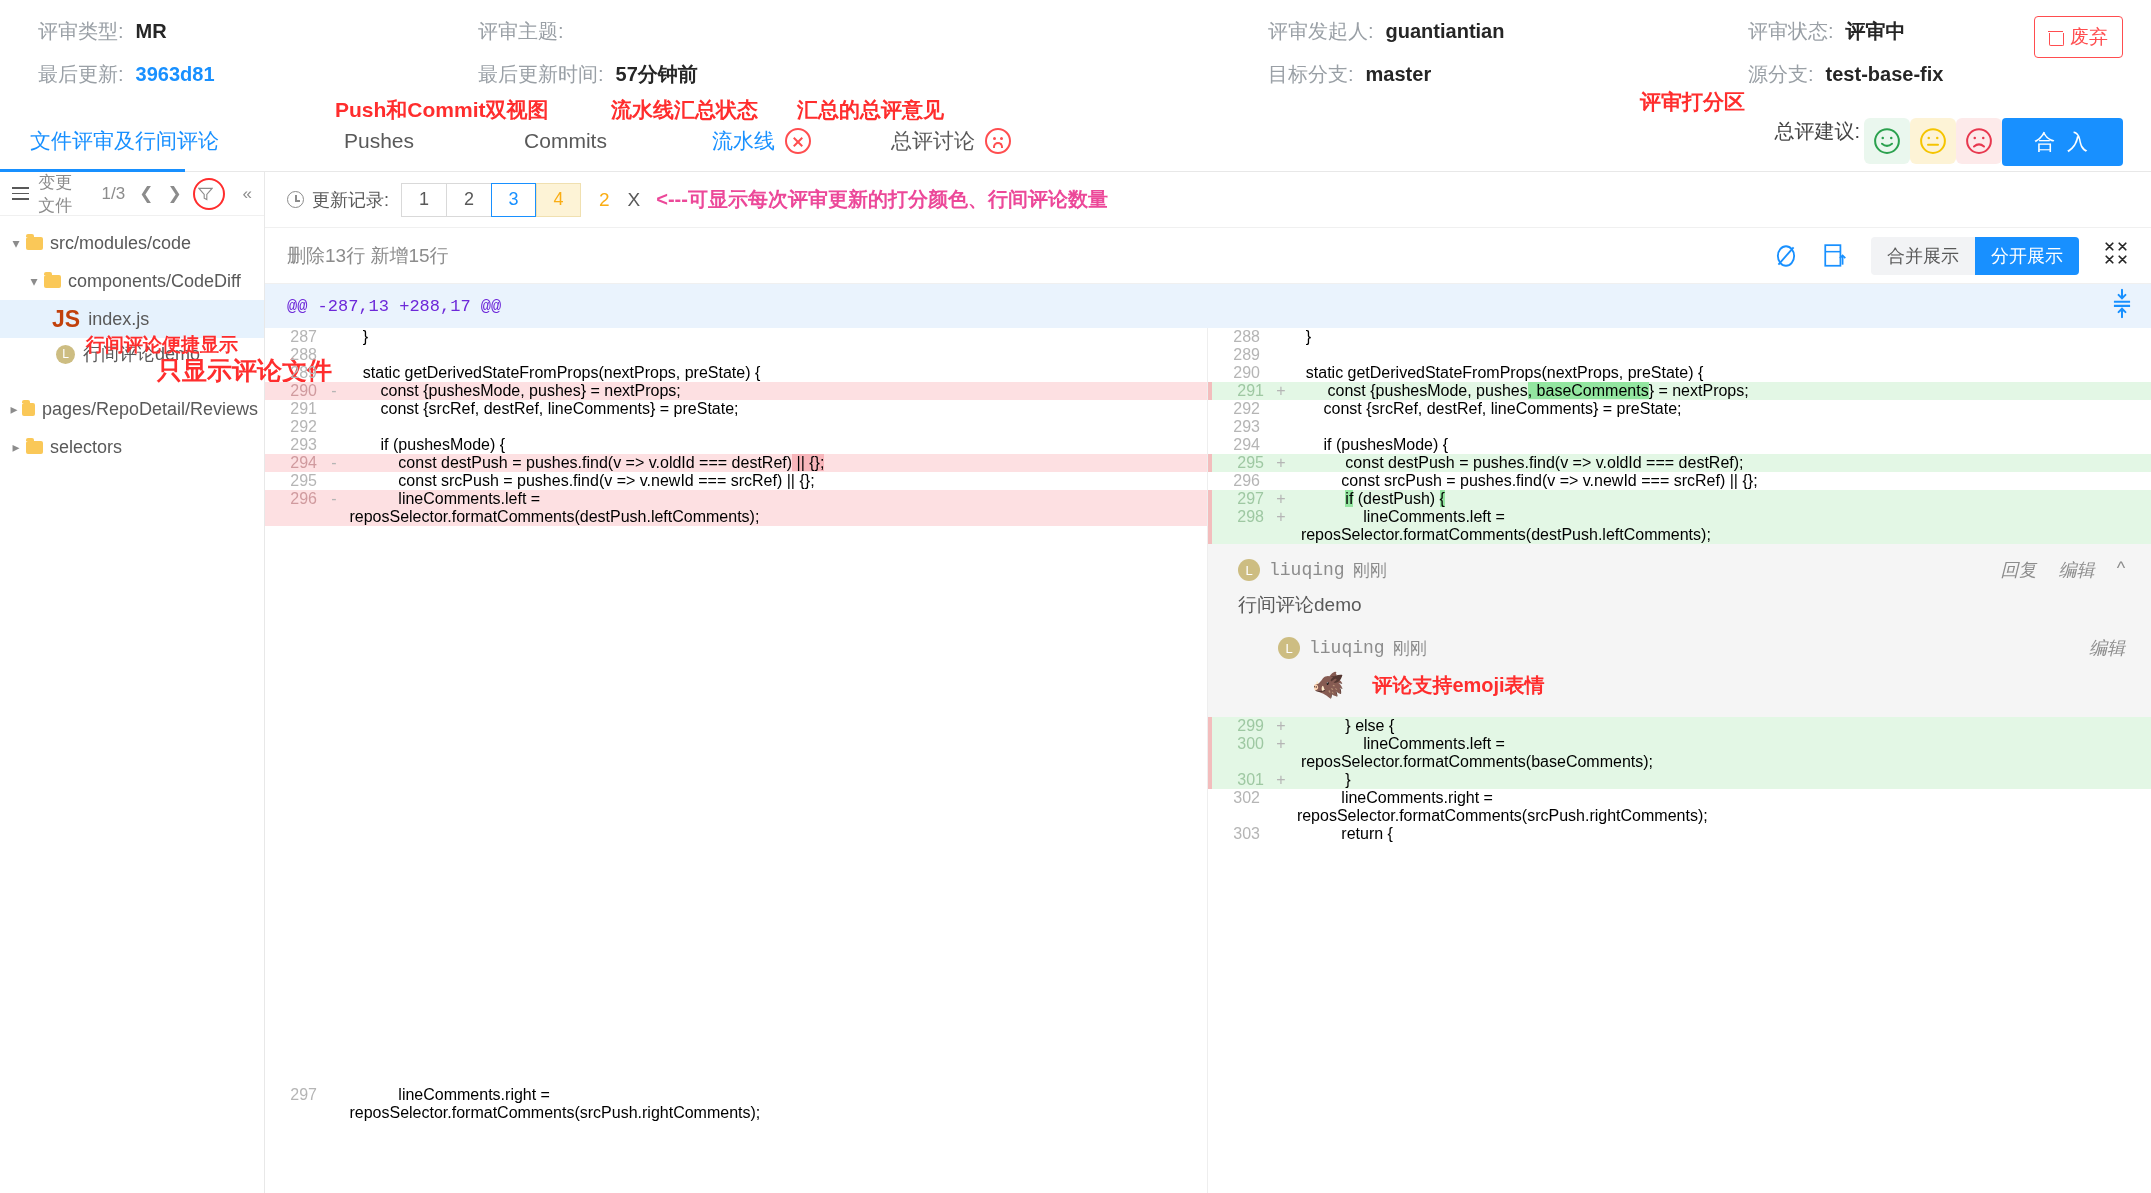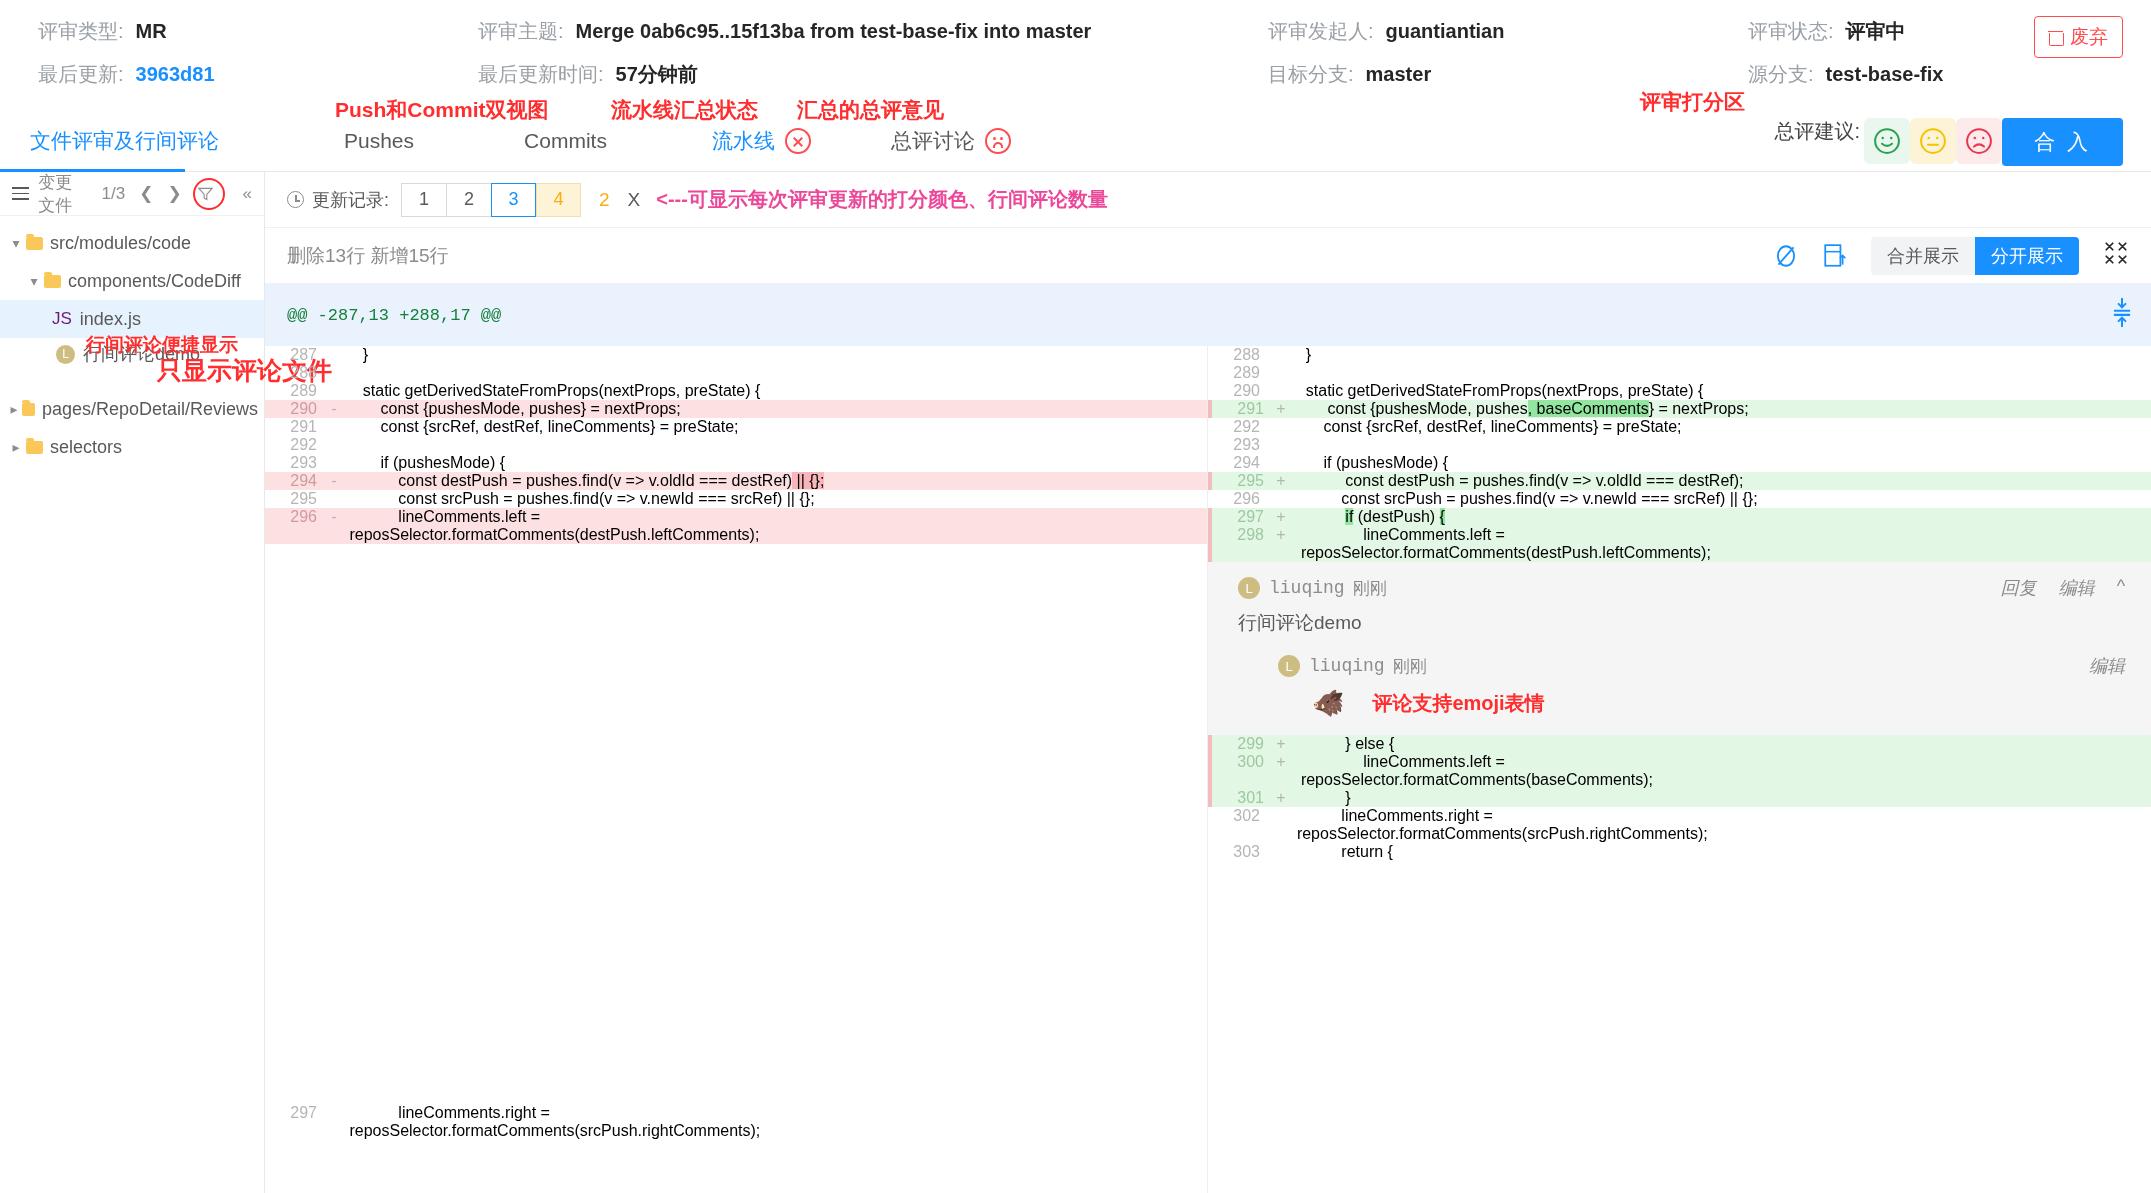--- a/index.html
+++ b/index.html
@@ -92,21 +92,21 @@
   .filter-ring { position:absolute; left:-3px; top:-3px; width:32px; height:32px; border:2.5px solid #ff2d2d; border-radius:50%; }
   .funnel { width:15px; height:14px; }
   .chev { font-size:17px; color:#8c8c8c; }
 
   .tree { padding-top:8px; font-size:18px; color:#595959; }
   .tree-row { display:flex; align-items:center; height:38px; padding-right:6px; cursor:pointer; white-space:nowrap; }
   .tree-row.sel { background:#e6f2fd; }
   .caret { color:#8c8c8c; font-size:14px; width:16px; display:inline-block; text-align:center; }
   .folder { width:17px; height:13px; background:#fac858; border-radius:2px; display:inline-block; margin:0 7px 0 2px; position:relative;}
   .folder:before{content:""; position:absolute; left:0; top:-3px; width:8px; height:3px; background:#fac858; border-radius:2px 2px 0 0;}
-  .jsbadge { color:#701a75; font-weight:normal; font-size:17px; margin-right:8px; }
+  .jsbadge { color:#c2410c; font-weight:bold; font-size:23px; margin-right:8px; }
   .avatar-sm { width:19px; height:19px; border-radius:50%; background:#cdbd82; color:#fff;
      font-size:12px; display:inline-flex; align-items:center; justify-content:center; margin-right:8px; flex:none;}
   .cmt-row { display:flex; align-items:center; height:32px; padding-left:56px; color:#595959; font-size:18px;}
 
   
   .diff { flex:1; display:flex; flex-direction:column; min-width:0; }
   .update-bar { height:56px; display:flex; align-items:center; gap:0; padding:0 22px;
      border-bottom:1px solid #f0f0f0; font-size:18px; color:#595959; }
   .clock { width:17px; height:17px; border:1.6px solid #8c8c8c; border-radius:50%; position:relative; display:inline-block; margin-right:8px;}
   .clock:before{content:"";position:absolute;left:7px;top:3px;width:1.5px;height:6px;background:#8c8c8c;}
@@ -125,22 +125,22 @@
      border-bottom:1px solid #f0f0f0; font-size:19px; color:#8c8c8c; }
   .diff-stats { flex:1; }
   .diff-actions { display:flex; align-items:center; gap:24px; }
   .seg { display:flex; border-radius:4px; overflow:hidden; }
   .seg div { padding:7px 16px; font-size:18px; cursor:pointer; }
   .seg .off { background:#f2f3f5; color:#595959; }
   .seg .on { background:#1890ff; color:#fff; }
   .ic { color:#1890ff; cursor:pointer; display:inline-flex; }
   .expand-ic { color:#262626; font-size:20px; cursor:pointer; }
 
-  .hunk { background:#eaf3fd; height:62px; display:flex; align-items:center;
-     padding:16px 22px; font-size:17px; color:#15803d; position:relative; font-family:"Liberation Mono","DejaVu Sans Mono",monospace;}
+  .hunk { background:#eaf3fd; height:44px; display:flex; align-items:center;
+     padding:16px 22px; font-size:17px; color:#6d28d9; position:relative; font-family:"Liberation Mono","DejaVu Sans Mono",monospace;}
   .hunk-exp { position:absolute; right:18px; top:50%; transform:translateY(-50%); color:#1890ff; }
 
   .panes { flex:1; display:flex; min-height:0; overflow:hidden; }
   .pane { width:50%; position:relative; overflow:hidden; }
   .pane.left { border-right:1px solid #eee; }
   .ln { width:58px; flex:none; text-align:right; padding-right:6px; color:#b5b5b5; user-select:none; }
   .sign { width:22px; flex:none; text-align:center; color:#b5b5b5; }
   .ct { flex:1; white-space:pre-wrap; word-break:break-all; padding-right:14px; }
   .row { display:flex; }
   .row.del { background:#fde0e2; }
@@ -172,21 +172,20 @@
 <div class="page">
 
   <div class="header">
     <div class="hdr-grid">
       <div class="kv">
         <span class="k">评审类型:</span>
         <span class="v">MR</span>
       </div>
       <div class="kv">
         <span class="k">评审主题:</span>
-        <span class="v">Merge 0ab6c95..15f13ba from test-base-fix into master</span>
       </div>
       <div class="kv">
         <span class="k">评审发起人:</span>
         <span class="v">guantiantian</span>
       </div>
       <div class="kv">
         <span class="k">评审状态:</span>
         <span class="v">评审中</span>
       </div>
 

